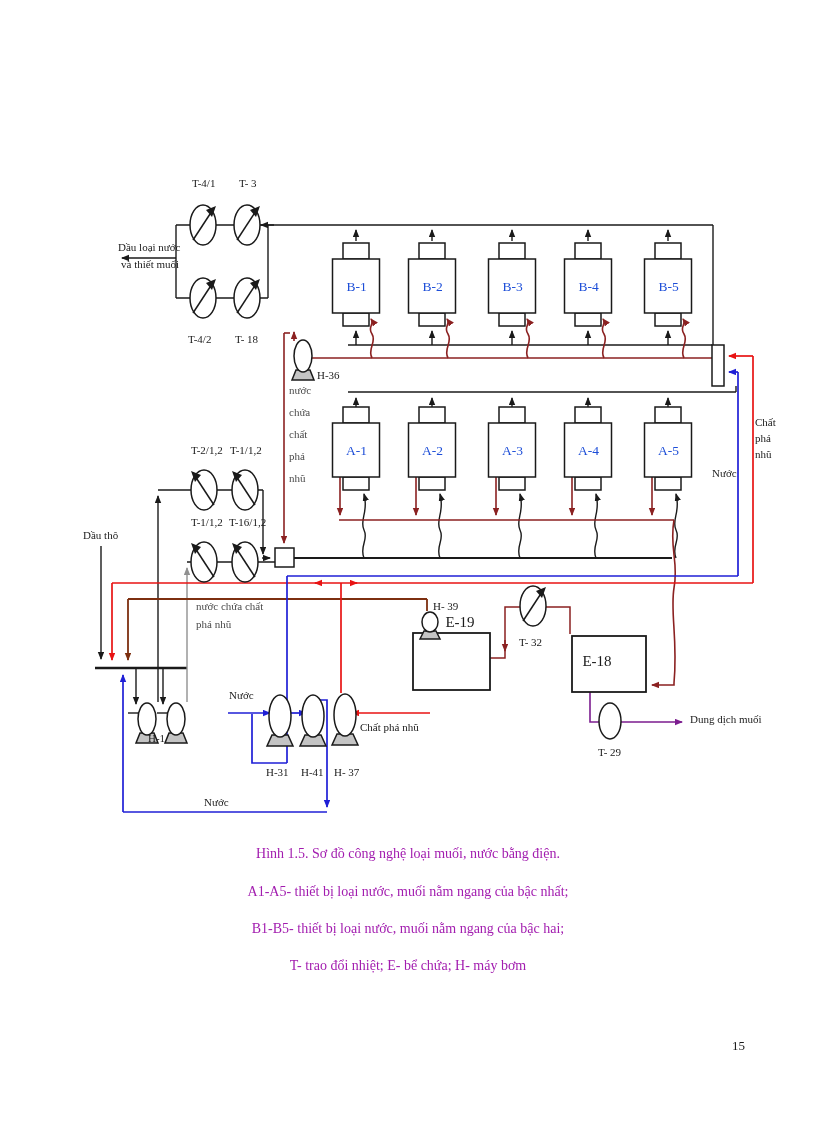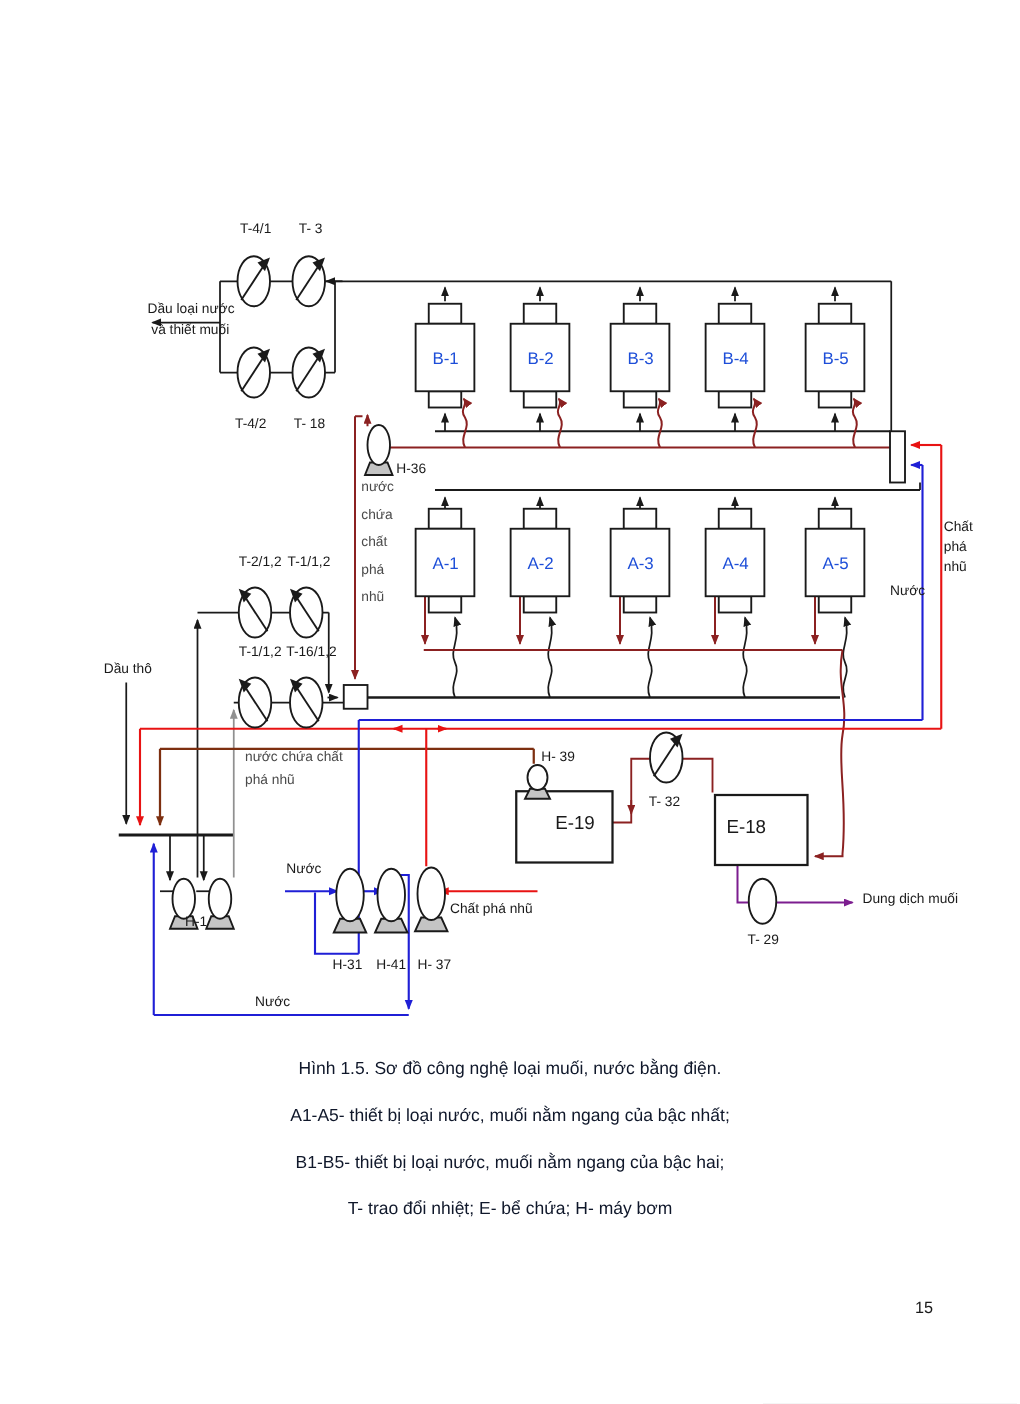--- a/index.html
+++ b/index.html
@@ -1,23 +1,23 @@
 <!DOCTYPE html>
 <html><head>
 <meta charset="utf-8">
 <style>
   html,body{margin:0;padding:0;background:#e8e8e8;}
   #page{position:relative;width:816px;height:1123px;background:#ffffff;margin:0 auto;overflow:hidden;
-        font-family:Liberation Sans, sans-serif;}
+        font-family:Liberation Serif, serif;}
   #diagram-svg{position:absolute;left:0;top:0;}
   .lbl{position:absolute;font-size:11px;color:#1a1a1a;white-space:nowrap;line-height:1.1;}
   .vlbl{position:absolute;font-size:13.5px;color:#1d4ed8;width:47px;text-align:center;}
   .tanklbl{position:absolute;font-size:15px;color:#1a1a1a;text-align:center;}
   .muted{color:#4a4a4a;}
-  .cap{position:absolute;left:0;width:816px;text-align:center;font-size:14px;color:#0f172a;}
+  .cap{position:absolute;left:0;width:816px;text-align:center;font-size:14px;color:#a21caf;}
   .pagenum{position:absolute;font-size:13px;color:#1a1a1a;}
 </style>
 </head>
 <body>
 
 <div id="page">
 
 <svg id="diagram-svg" width="816" height="1123" viewBox="0 0 816 1123">
   <defs>
     <marker id="ab" markerWidth="9" markerHeight="8" refX="7" refY="3.2" orient="auto" markerUnits="userSpaceOnUse">
@@ -259,21 +259,21 @@
   <div class="lbl" style="left:230px;top:444px;">T-1/1,2</div>
   <div class="lbl" style="left:191px;top:516px;">T-1/1,2</div>
   <div class="lbl" style="left:229px;top:516px;">T-16/1,2</div>
 
   <div class="lbl" style="left:83px;top:529px;">Dầu thô</div>
   <div class="lbl muted" style="left:196px;top:600px;">nước chứa chất</div>
   <div class="lbl muted" style="left:196px;top:618px;">phá  nhũ</div>
 
   <div class="lbl" style="left:229px;top:689px;">Nước</div>
   <div class="lbl" style="left:433px;top:600px;">H- 39</div>
-  <div class="tanklbl" style="left:413px;top:650px;width:94px;">E-19</div>
+  <div class="tanklbl" style="left:413px;top:614px;width:94px;">E-19</div>
   <div class="lbl" style="left:519px;top:636px;">T- 32</div>
   <div class="tanklbl" style="left:572px;top:653px;width:50px;">E-18</div>
   <div class="lbl" style="left:360px;top:721px;">Chất phá  nhũ</div>
 
   <div class="lbl" style="left:148px;top:732px;">H-1</div>
   <div class="lbl" style="left:266px;top:766px;">H-31</div>
   <div class="lbl" style="left:301px;top:766px;">H-41</div>
   <div class="lbl" style="left:334px;top:766px;">H- 37</div>
   <div class="lbl" style="left:204px;top:796px;">Nước</div>
 

